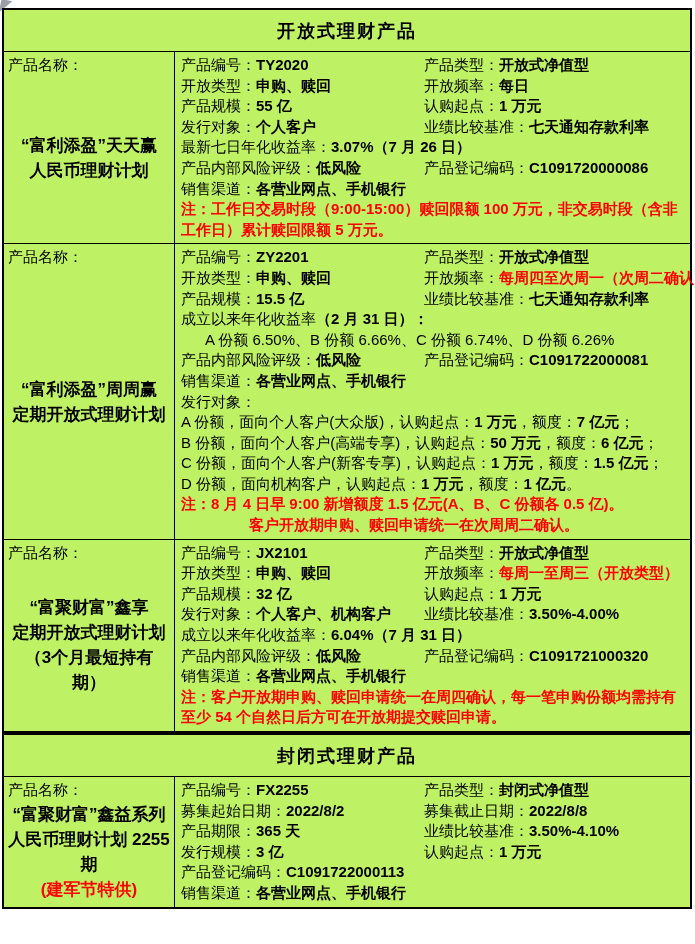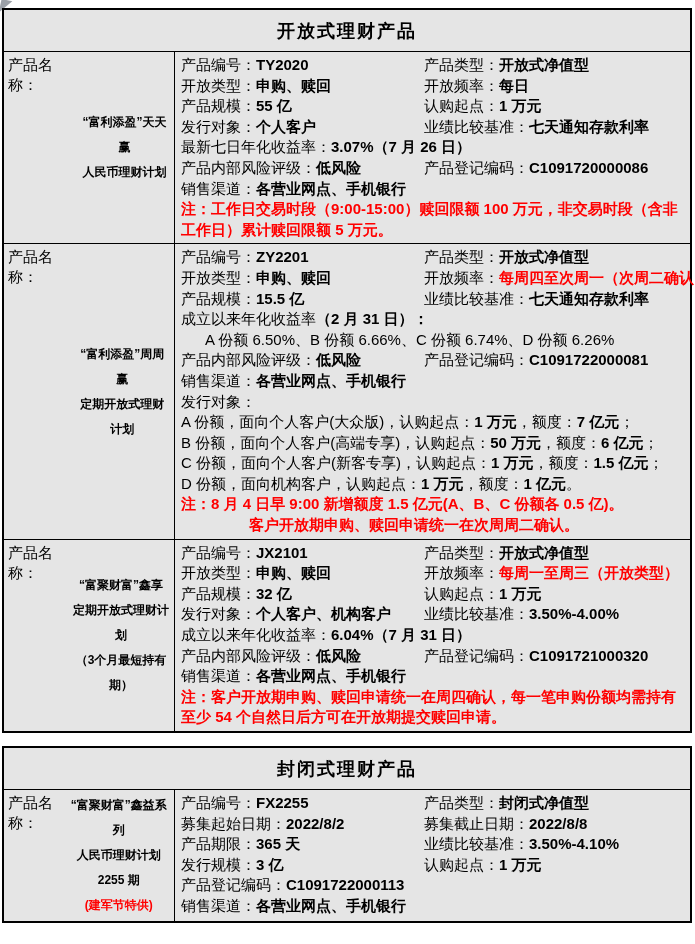--- a/index.html
+++ b/index.html
@@ -7,34 +7,34 @@
     width:695px;height:944px;background:#ffffff;position:relative;
     font-family:"Liberation Sans","DejaVu Sans",sans-serif;
     font-size:15px;color:#000;overflow:hidden;
   }
   .cursor-artifact{
     position:absolute;left:0;top:0;width:0;height:0;
     border-left:11px solid #8a8f98;border-bottom:14px solid transparent;
     transform:rotate(12deg);opacity:.85;
   }
   .doc{position:absolute;left:2px;top:8px;width:690px;}
-  .sec{border:2px solid #000;background:#e5e5e5;margin-bottom:13px;}
+  .sec{border:2px solid #000;background:#bef264;margin-bottom:0;}
   .sec-title{
     text-align:center;font-weight:bold;font-size:18px;letter-spacing:2px;
     padding:9px 0 8px 0;border-bottom:1px solid #000;
   }
   .prod{display:flex;border-bottom:1px solid #000;align-items:stretch;}
   .prod:last-child{border-bottom:none;}
   .name-cell{
     width:171px;min-width:171px;border-right:1px solid #000;
-    display:flex;flex-direction:row;box-sizing:border-box;
+    display:flex;flex-direction:column;box-sizing:border-box;
     padding:3px 4px;
   }
   .name-label{font-size:15px;line-height:20px;}
-  .name-block{margin:auto;text-align:center;font-weight:bold;font-size:12px;line-height:25px;}
+  .name-block{margin:auto;text-align:center;font-weight:bold;font-size:17px;line-height:25px;}
   .details{flex:1;padding:3px 4px 3px 6px;min-width:0;}
   .dline{line-height:20.6px;white-space:nowrap;}
   .dline.wrap{white-space:normal;}
   .colL{display:inline-block;width:243px;vertical-align:top;}
   .b{font-weight:bold;}
   .r{color:#ff0000;}
 </style>
 </head>
 <body>
 

